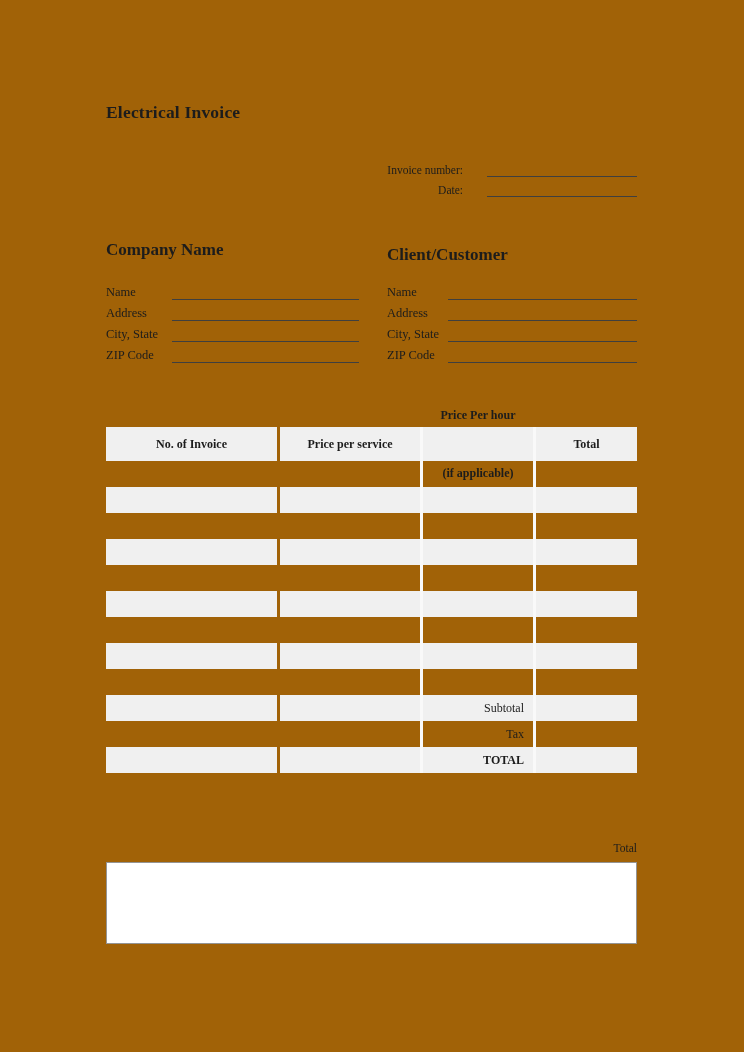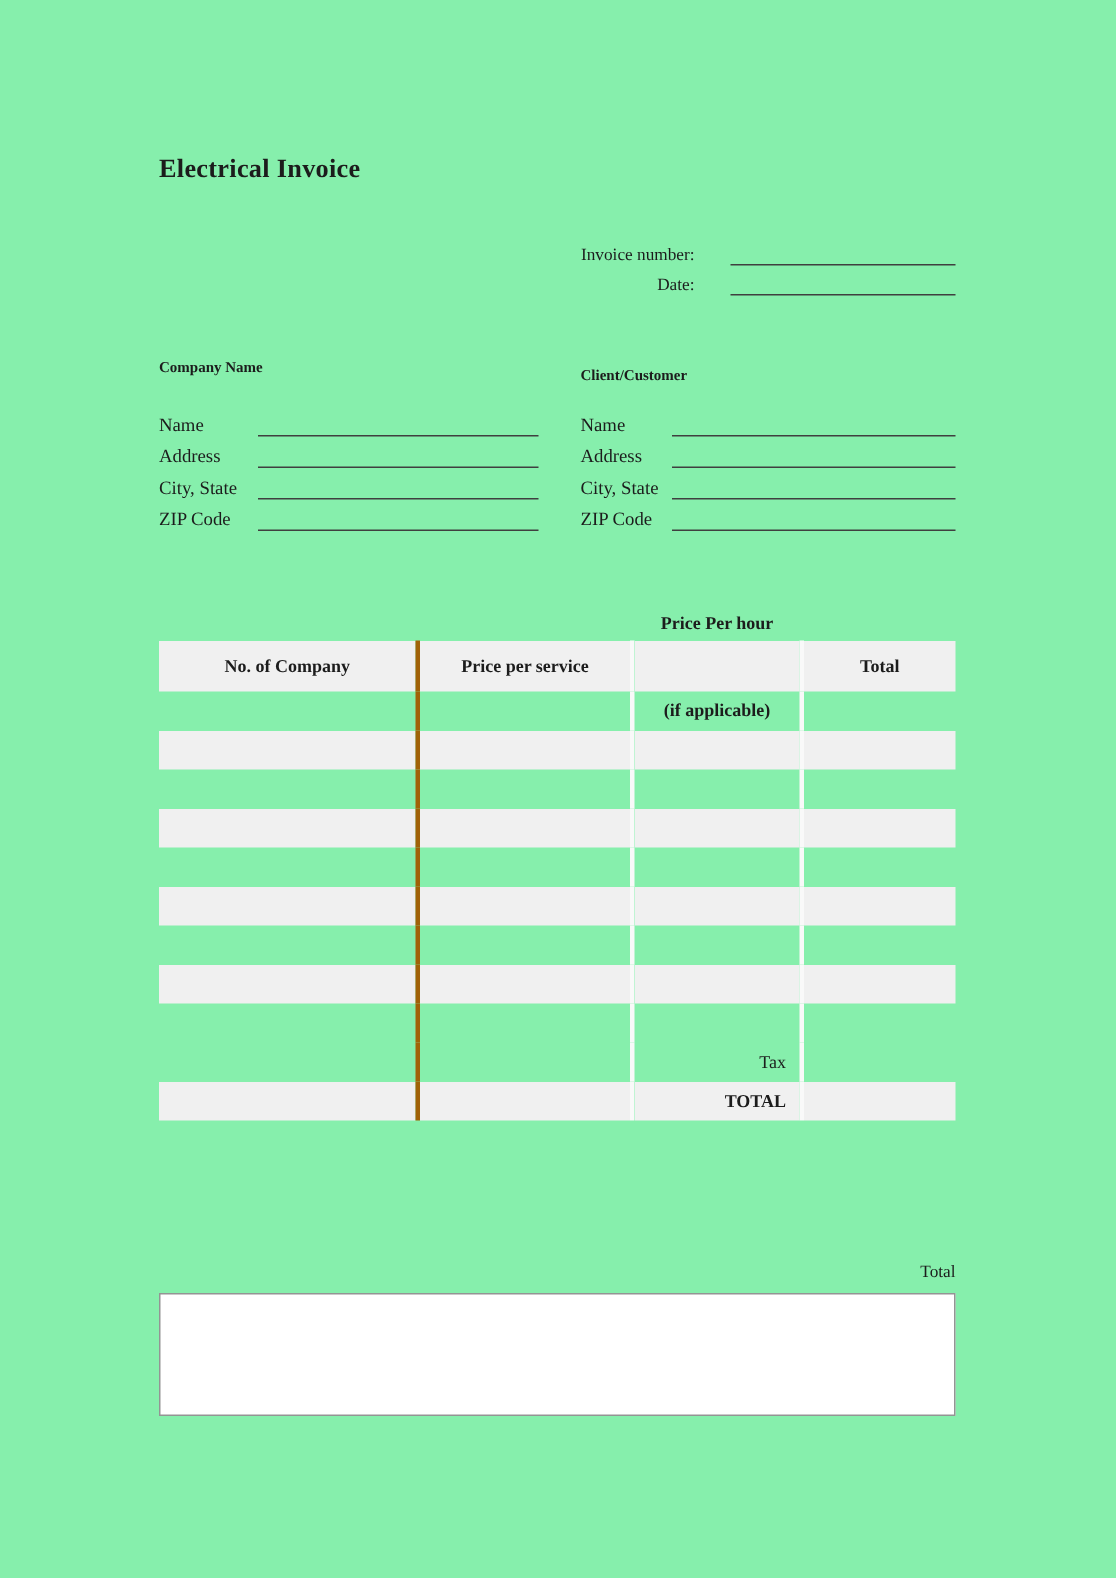--- a/index.html
+++ b/index.html
@@ -5,21 +5,21 @@
   * { margin: 0; padding: 0; box-sizing: border-box; }
   html, body { background: #ffffff; }
   body {
     font-family: "Liberation Serif", "DejaVu Serif", serif;
     color: #1c1c1c;
   }
   .page {
     position: relative;
     width: 744px;
     height: 1052px;
-    background: #86efac;
+    background: #a16207;
     overflow: hidden;
   }
 
   
   .doc-title {
     position: absolute;
     left: 106px; top: 102px;
     font-size: 17.5px;
     font-weight: 700;
     letter-spacing: 0.2px;
@@ -51,21 +51,21 @@
     font-size: 11.5px;
   }
 
   
   .party {
     position: absolute;
   }
   .party.company { left: 106px; top: 240px; width: 253px; }
   .party.client  { left: 387px; top: 245px; width: 250px; }
   .party-heading {
-    font-size: 10px;
+    font-size: 17px;
     font-weight: 700;
   }
   .party.company .fields { margin-top: 23px; }
   .party.client  .fields { margin-top: 18px; }
   .field-row {
     display: flex;
     height: 21px;
   }
   .field-label {
     font-size: 12.5px;
@@ -189,21 +189,21 @@
       <div class="field-row">
         <span class="field-label">ZIP Code</span>
         <span class="field-line"></span>
       </div>
     </div>
   </div>
 
   <div class="invoice-table">
     <div class="t-row t-header shade">
       <div class="t-cell c1">
-        <span>No. of Company</span>
+        <span>No. of Invoice</span>
       </div>
       <div class="t-cell c2">
         <span>Price per service</span>
       </div>
       <div class="t-cell c3">
         <span>Price Per hour</span>
         <span>(if applicable)</span>
       </div>
       <div class="t-cell c4">
         <span>Total</span>
@@ -258,20 +258,28 @@
       <div class="t-cell c3"></div>
       <div class="t-cell c4"></div>
     </div>
     <div class="t-row">
       <div class="t-cell c1"></div>
       <div class="t-cell c2"></div>
       <div class="t-cell c3"></div>
       <div class="t-cell c4"></div>
     </div>
 
+    <div class="t-row shade">
+      <div class="t-cell c1"></div>
+      <div class="t-cell c2"></div>
+      <div class="t-cell c3">
+        <span class="summary-label">Subtotal</span>
+      </div>
+      <div class="t-cell c4"></div>
+    </div>
     <div class="t-row">
       <div class="t-cell c1"></div>
       <div class="t-cell c2"></div>
       <div class="t-cell c3">
         <span class="summary-label">Tax</span>
       </div>
       <div class="t-cell c4"></div>
     </div>
     <div class="t-row shade">
       <div class="t-cell c1"></div>

